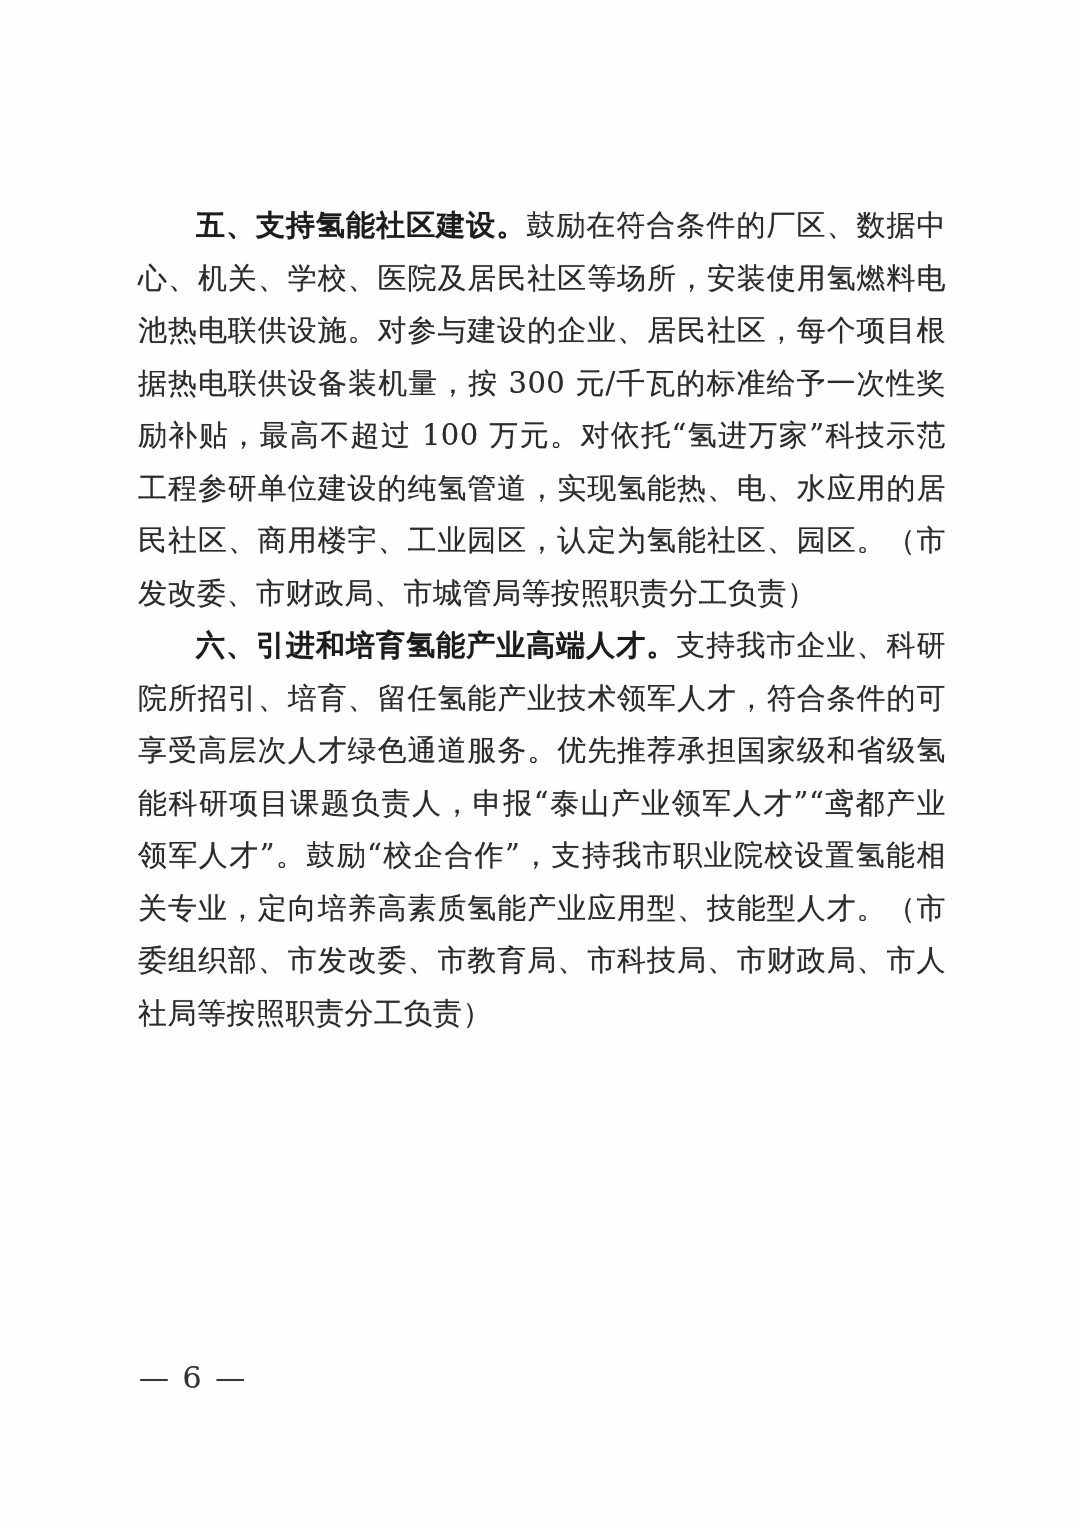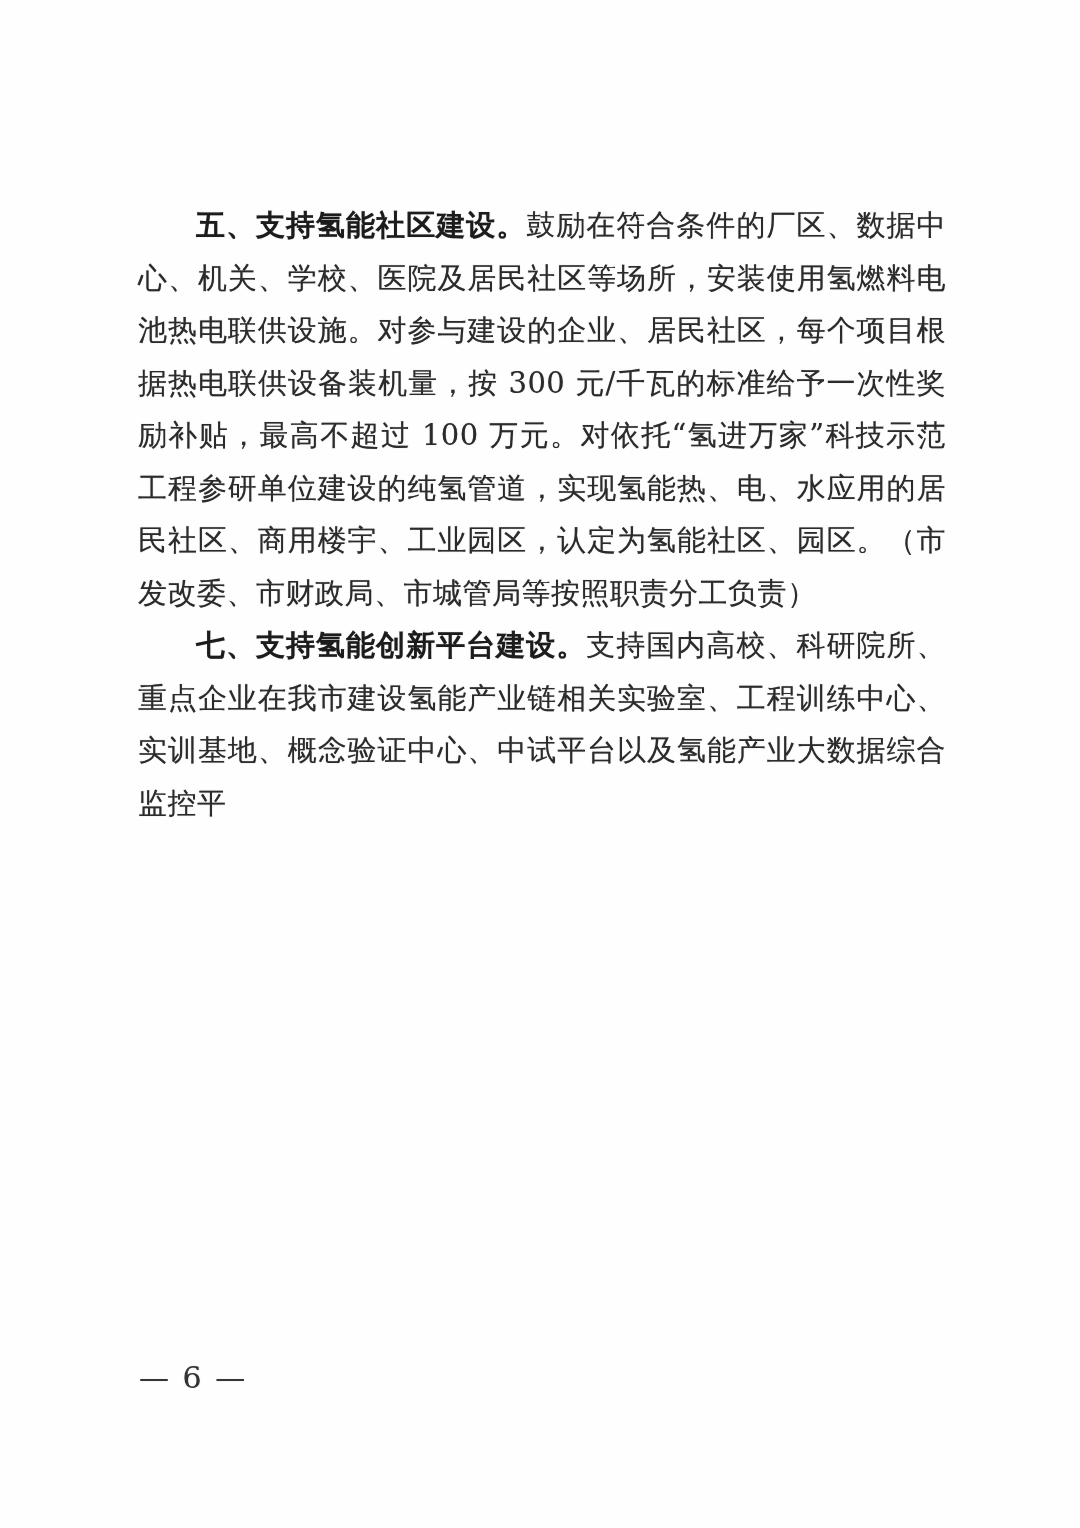--- a/index.html
+++ b/index.html
@@ -57,20 +57,20 @@
 </head>
 <body>
 
 <div class="page">
 
   <div class="text-block">
 
 
     <p class="para indent"><span class="para-heading">五、支持氢能社区建设。</span><span class="para-body">鼓励在符合条件的厂区、数据中心、机关、学校、医院及居民社区等场所，安装使用氢燃料电池热电联供设施。对参与建设的企业、居民社区，每个项目根据热电联供设备装机量，按 300 元/千瓦的标准给予一次性奖励补贴，最高不超过 100 万元。对依托“氢进万家”科技示范工程参研单位建设的纯氢管道，实现氢能热、电、水应用的居民社区、商用楼宇、工业园区，认定为氢能社区、园区。（市发改委、市财政局、市城管局等按照职责分工负责）</span></p>
 
+    <p class="para indent"><span class="para-heading">六、引进和培育氢能产业高端人才。</span><span class="para-body">支持我市企业、科研院所招引、培育、留任氢能产业技术领军人才，符合条件的可享受高层次人才绿色通道服务。优先推荐承担国家级和省级氢能科研项目课题负责人，申报“泰山产业领军人才”“鸢都产业领军人才”。鼓励“校企合作”，支持我市职业院校设置氢能相关专业，定向培养高素质氢能产业应用型、技能型人才。（市委组织部、市发改委、市教育局、市科技局、市财政局、市人社局等按照职责分工负责）</span></p>
 
-    <p class="para indent"><span class="para-heading">七、支持氢能创新平台建设。</span><span class="para-body">支持国内高校、科研院所、重点企业在我市建设氢能产业链相关实验室、工程训练中心、实训基地、概念验证中心、中试平台以及氢能产业大数据综合监控平</span></p>
 
   </div>
 
   <div class="footer">— 6 —</div>
 
 </div>
 
 </body></html>

